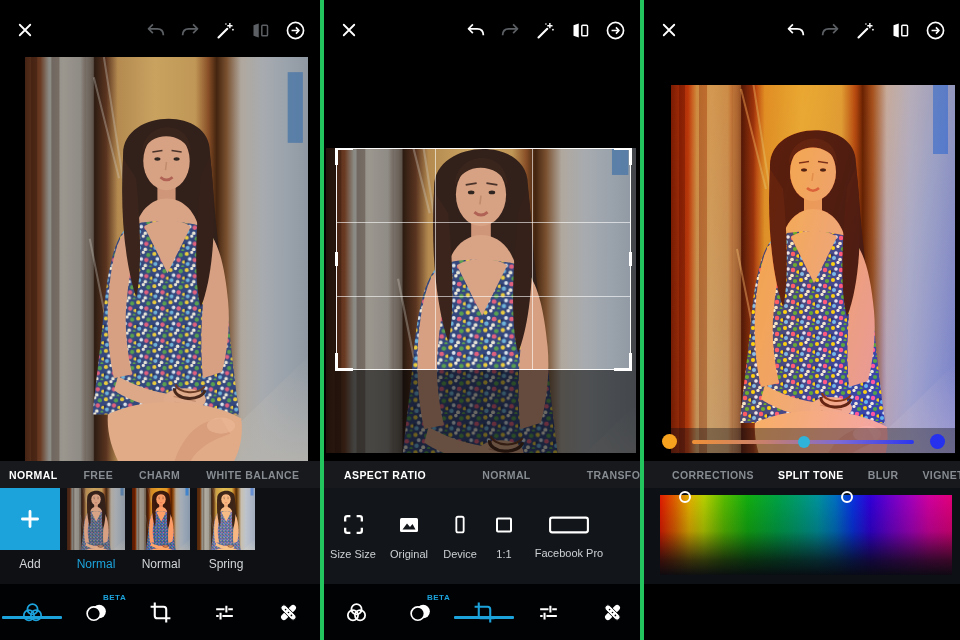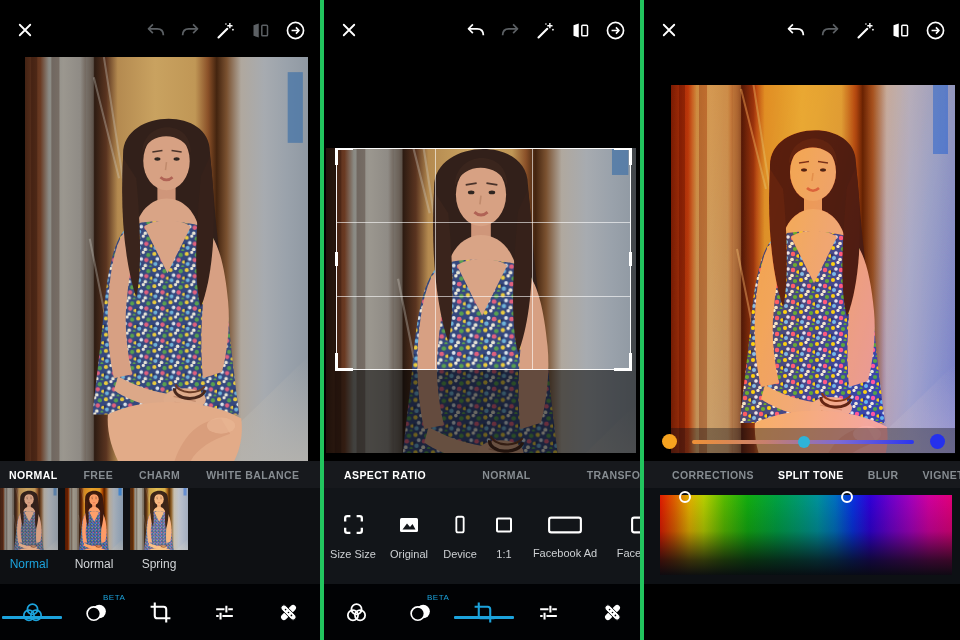--- a/index.html
+++ b/index.html
@@ -84,21 +84,21 @@
     background:
       linear-gradient(180deg, rgba(8,10,14,0) 0%, rgba(8,10,14,.18) 45%, rgba(8,10,14,.78) 82%, rgba(8,10,16,.97) 100%),
       linear-gradient(90deg,#e01b00 0%,#e06000 5%,#e3b000 10%,#b8cf00 15%,#58bc00 22%,#12ad10 30%,#00a244 40%,#009a74 48%,#00929c 54%,#0070c0 60%,#0832e0 66%,#3000d8 72%,#6e00cc 79%,#a400bc 86%,#cf009e 92%,#e2007a 100%);}
   .pick-handle{position:absolute;top:-4px;width:12px;height:12px;border:2px solid #fff;border-radius:50%;background:transparent;}
   .ph1{left:19px;} .ph2{left:181px;}
 
   
   .toolbar{position:absolute;top:584px;left:0;right:0;height:56px;background:#010204;display:flex;align-items:center;z-index:5;}
   .tool{width:64px;height:56px;display:flex;align-items:center;justify-content:center;position:relative;flex:none;}
   .tool svg{width:25px;height:25px;}
-  .beta{position:absolute;top:9px;left:39px;font-size:8px;font-weight:normal;letter-spacing:.5px;color:var(--accent);}
+  .beta{position:absolute;top:9px;left:39px;font-size:8px;font-weight:bold;letter-spacing:.5px;color:var(--accent);}
   .beta-frag{position:absolute;top:9px;left:0;font-size:8px;font-weight:bold;letter-spacing:.5px;color:var(--accent);}
   .underline{position:absolute;top:32px;height:3px;width:60px;background:var(--accent);border-radius:1px;}
   .p1 .underline{left:2px;} .p2 .underline{left:130px;} .p3 .underline{left:80px;}
   .p3 .tool{position:absolute;top:0;width:40px;}
   .p3 .t-crop{left:34px;} .p3 .t-adj{left:89px;} .p3 .t-heal{left:148px;} .p3 .t-eye{left:207px;} .p3 .t-text{left:266px;}
 </style>
 </head>
 <body>
 
 <svg width="0" height="0" style="position:absolute" aria-hidden="true">
@@ -308,20 +308,28 @@
   </div>
   <div class="tabs">
     <span class="tab active">NORMAL</span>
     <span class="tab">FREE</span>
     <span class="tab">CHARM</span>
     <span class="tab">WHITE BALANCE</span>
 
   </div>
   <div class="strip">
     <div class="cell">
+      <div class="add-tile">
+          <svg>
+            <use href="#i-plus"></use>
+          </svg>
+        </div>
+      <span class="lbl">Add</span>
+    </div>
+    <div class="cell">
       <div class="thumb">
           <svg viewBox="0 0 284 400" preserveAspectRatio="xMidYMid slice">
             <use href="#scene"></use>
           </svg>
         </div>
       <span class="lbl sel">Normal</span>
     </div>
     <div class="cell">
       <div class="thumb f-vibrant">
           <svg viewBox="0 0 284 400" preserveAspectRatio="xMidYMid slice">
@@ -447,26 +455,20 @@
           <use href="#i-device"></use>
         </svg>
       <span class="olbl">Device</span>
     </div>
     <div class="opt" style="width:36px">
       <svg width="24" height="25">
           <use href="#i-square"></use>
         </svg>
       <span class="olbl">1:1</span>
     </div>
-    <div class="opt" style="width:78px">
-      <svg width="36" height="22">
-          <use href="#i-wide"></use>
-        </svg>
-      <span class="olbl">Facebook Ad</span>
-    </div>
     <div class="opt" style="width:86px">
       <svg width="42" height="22">
           <use href="#i-wider"></use>
         </svg>
       <span class="olbl">Facebook Pro</span>
     </div>
   </div>
   <div class="toolbar">
     <div class="tool">
         <svg class="white">

